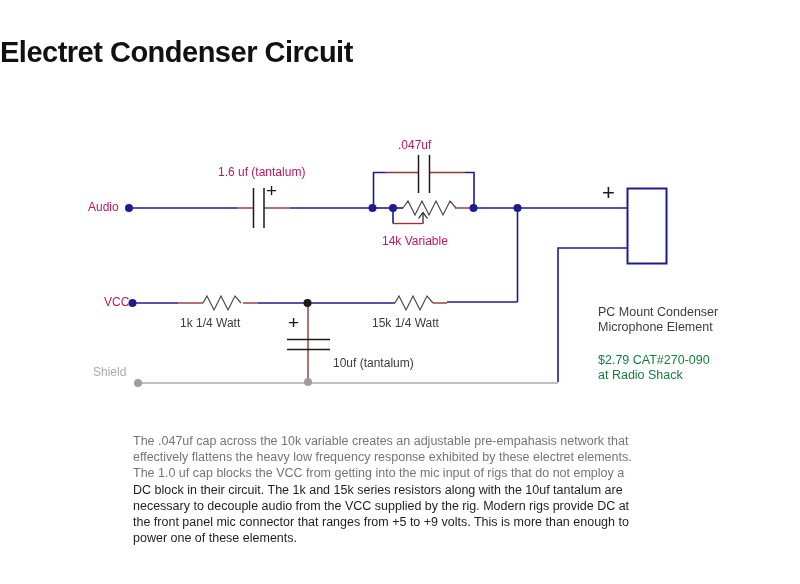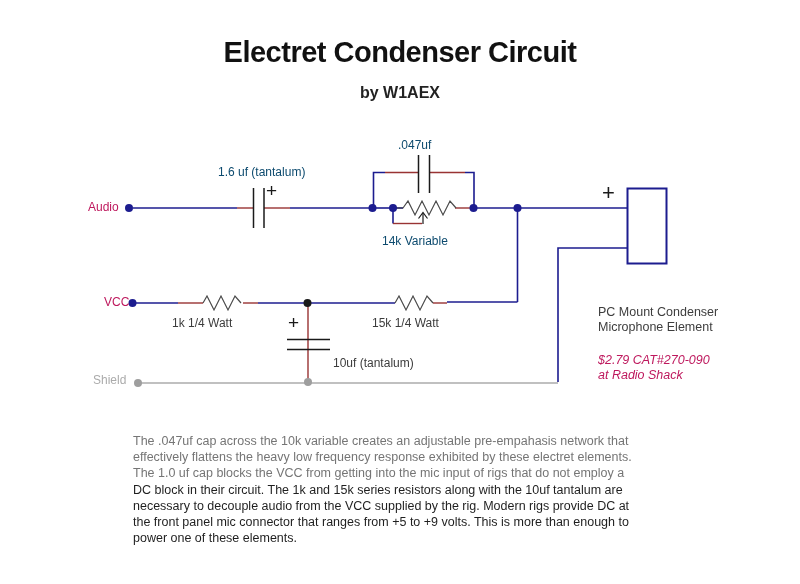--- a/index.html
+++ b/index.html
@@ -2,36 +2,36 @@
 <html><head>
 <meta charset="utf-8">
 <style>
   html,body{margin:0;padding:0;background:#ffffff;}
   #canvas{
     position:relative;width:800px;height:584px;background:#ffffff;
     font-family:"Liberation Sans", sans-serif;color:#1a1a1a;overflow:hidden;
   }
   .abs{position:absolute;}
   #title{
-    left:0;right:0;top:36px;text-align:center;
+    left:0;right:0;top:36px;
     font-size:29px;font-weight:700;letter-spacing:-0.5px;color:#111111;
   }
   #byline{
     left:0;right:0;top:84px;text-align:center;
     font-size:16px;font-weight:700;color:#222222;
   }
   .lbl{font-size:12px;line-height:13px;white-space:nowrap;}
-  .lbl-dark{color:#0c4a6e;}
+  .lbl-dark{color:#be185d;}
   .lbl-mid{color:#3c3c3c;}
   .lbl-gray{color:#be185d;}
   .plus{font-size:19px;line-height:14px;color:#1a1a1a;font-weight:400;}
   .plus-big{font-size:22px;line-height:15px;}
   .note{font-size:12.5px;line-height:15px;white-space:pre-line;}
   #mic-desc{left:598px;top:305px;color:#3d3d3d;}
-  #mic-price{left:598px;top:353px;color:#be185d;font-style:italic;}
+  #mic-price{left:598px;top:353px;color:#15803d;}
   #description{
     left:133px;top:433px;width:700px;
     font-size:12.5px;line-height:16.2px;
   }
   .desc-part{white-space:pre-line;}
   #desc-part1{color:#757575;}
   #desc-part2{color:#1f1f1f;}
   svg{position:absolute;left:0;top:0;}
 </style>
 </head>
@@ -100,32 +100,31 @@
       <circle cx="132.5" cy="303" r="4"></circle>
     </g>
     <circle cx="307.5" cy="303" r="4" fill="#1a1a1a"></circle>
     <g fill="#9e9e9e" stroke="none">
       <circle cx="138" cy="383" r="4"></circle>
       <circle cx="308" cy="382" r="4"></circle>
     </g>
   </svg>
 
   <div class="abs" id="title">Electret Condenser Circuit</div>
-  <div class="abs" id="byline">by W1AEX</div>
 
   <div class="abs lbl lbl-dark" style="left:218px;top:166px;">1.6 uf (tantalum)</div>
   <div class="abs lbl lbl-dark" style="left:398px;top:139px;">.047uf</div>
   <div class="abs lbl lbl-dark" style="left:382px;top:235px;">14k Variable</div>
-  <div class="abs lbl lbl-mid" style="left:172px;top:317px;">1k 1/4 Watt</div>
+  <div class="abs lbl lbl-mid" style="left:180px;top:317px;">1k 1/4 Watt</div>
   <div class="abs lbl lbl-mid" style="left:372px;top:317px;text-align:right;">15k 1/4 Watt</div>
   <div class="abs lbl lbl-mid" style="left:313px;top:357px;margin-left:20px;">10uf (tantalum)</div>
 
   <div class="abs lbl lbl-gray" style="left:88px;top:201px;">Audio</div>
   <div class="abs lbl lbl-gray" style="left:104px;top:296px;">VCC</div>
-  <div class="abs lbl lbl-gray" style="left:93px;top:374px;color:#ababab;">Shield</div>
+  <div class="abs lbl lbl-gray" style="left:93px;top:366px;color:#ababab;">Shield</div>
 
   <div class="abs plus" style="left:266px;top:184px;">+</div>
   <div class="abs plus" style="left:288px;top:316px;">+</div>
   <div class="abs plus plus-big" style="left:602px;top:185px;">+</div>
 
   <div class="abs note" id="mic-desc">PC Mount Condenser
 Microphone Element</div>
   <div class="abs note" id="mic-price">$2.79 CAT#270-090
 at Radio Shack</div>
 

